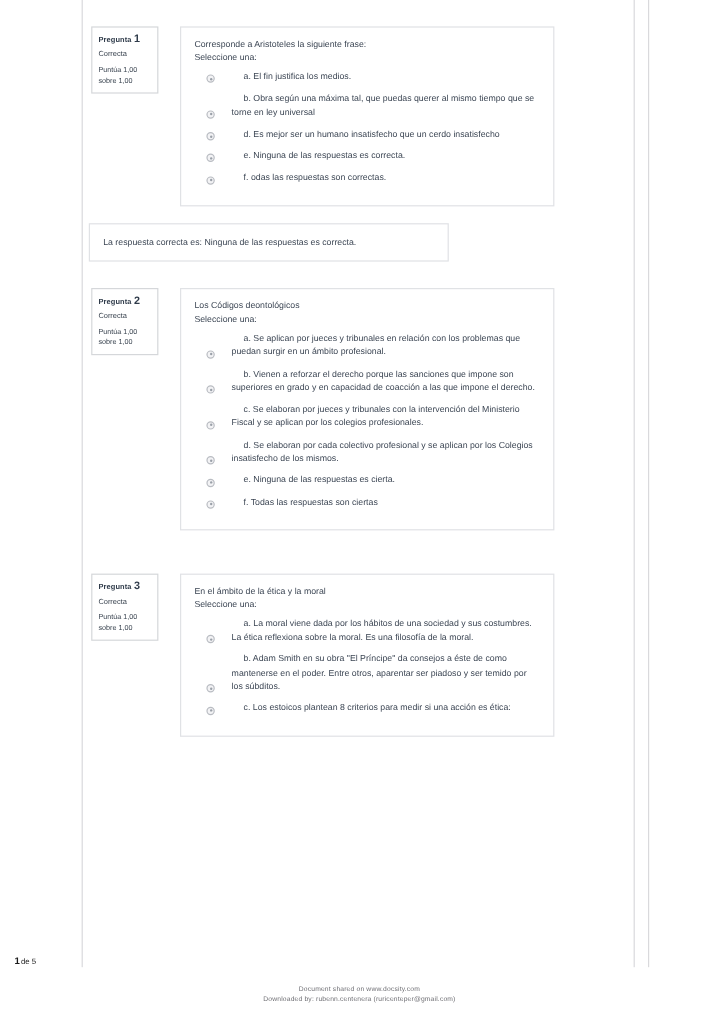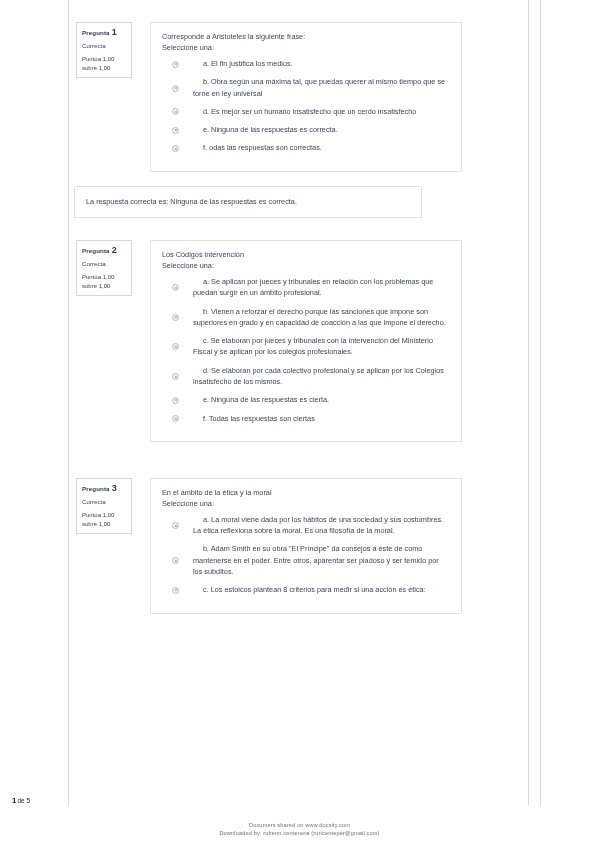--- a/index.html
+++ b/index.html
@@ -96,21 +96,21 @@
   .qprompt {
     font-size: 7.3px;
     color: #3c4654;
     margin-top: 0;
   }
   .answers {
     margin-top: 6px;
   }
   .ans {
     display: flex;
-    align-items: center;
+    align-items: flex-end;
     margin-bottom: 7px;
   }
   .radio {
     flex: 0 0 auto;
     width: 7px;
     height: 7px;
     margin: 1px 0 0 10px;
     border-radius: 50%;
     border: 1px solid #b9bcc2;
     background: #f3f3f5;
@@ -133,21 +133,21 @@
     text-indent: 10px;
   }
 
   
   .fbblock {
     display: flex;
     align-items: flex-start;
   }
   .fbcard {
     margin-left: 74px;
-    width: 348px;
+    width: 300px;
     border: 1px solid #e0e2e5;
     background: #fff;
     padding: 9px 11px 10px 11px;
     flex: 0 0 auto;
   }
   .fbcard .fbtext {
     font-size: 7.3px;
     color: #3c4654;
     line-height: 1.55;
   }
@@ -252,21 +252,21 @@
           <span>Pregunta</span><span class="qnum">2</span>
         </div>
         <div class="qstate">Correcta</div>
         <div class="qgrade">
           <span>Puntúa 1,00</span><br>
           <span>sobre 1,00</span>
         </div>
       </div>
 
       <div class="qcard">
-        <div class="qtext">Los Códigos intervención</div>
+        <div class="qtext">Los Códigos deontológicos</div>
         <div class="qprompt">Seleccione una:</div>
         <div class="answers">
           <div class="ans">
             <span class="radio"></span>
             <span class="atext">a. Se aplican por jueces y tribunales en relación con los problemas que puedan surgir en un ámbito profesional.</span>
           </div>
           <div class="ans">
             <span class="radio"></span>
             <span class="atext">b. Vienen a reforzar el derecho porque las sanciones que impone son superiores en grado y en capacidad de coacción a las que impone el derecho.</span>
           </div>

